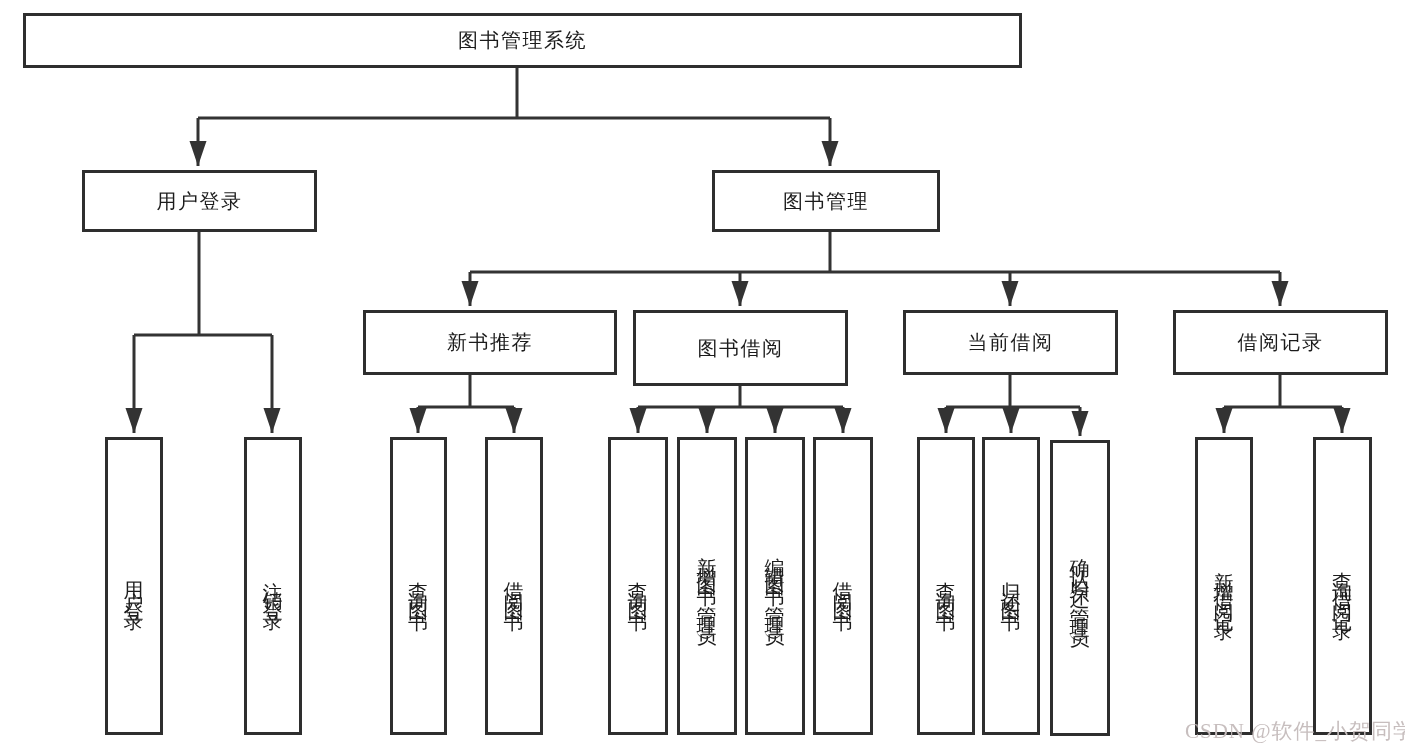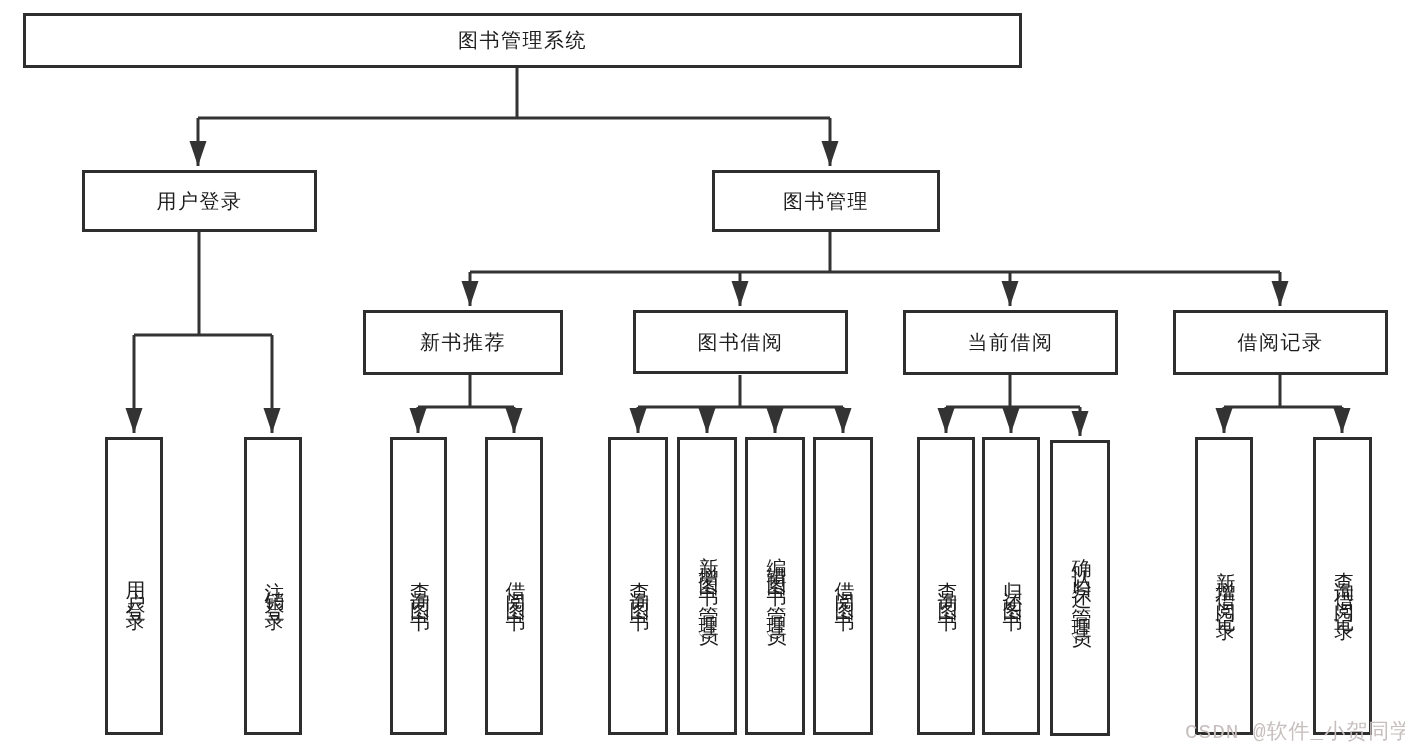--- a/index.html
+++ b/index.html
@@ -1,18 +1,18 @@
 <!DOCTYPE html>
 <html><head>
 <meta charset="utf-8">
 <style>
   html,body{margin:0;padding:0;background:#ffffff;}
   #stage{
     position:relative;width:1405px;height:747px;background:#ffffff;overflow:hidden;
-    font-family:Liberation Mono, monospace;color:#1e1e1e;
+    font-family:Liberation Serif, serif;color:#1e1e1e;
   }
   #connectors{position:absolute;left:0;top:0;z-index:1;}
   .node{
     position:absolute;box-sizing:border-box;background:#ffffff;
     border:3px solid #2e2e2e;display:flex;align-items:center;justify-content:center;
     z-index:2;font-size:20px;color:#1c1c1c;
   }
   .node .lbl{letter-spacing:1.5px;white-space:nowrap;}
   .node.v .lbl{
     writing-mode:vertical-rl;text-orientation:upright;
@@ -70,24 +70,24 @@
     <span class="lbl">图书管理系统</span>
   </div>
 
   <div class="node h" style="left:82px;top:170px;width:235px;height:62px">
     <span class="lbl">用户登录</span>
   </div>
   <div class="node h" style="left:712px;top:170px;width:228px;height:62px">
     <span class="lbl">图书管理</span>
   </div>
 
-  <div class="node h" style="left:363px;top:310px;width:200px;height:65px">
+  <div class="node h" style="left:363px;top:310px;width:254px;height:65px">
     <span class="lbl">新书推荐</span>
   </div>
-  <div class="node h" style="left:633px;top:310px;width:215px;height:64px">
+  <div class="node h" style="left:633px;top:310px;width:215px;height:76px">
     <span class="lbl">图书借阅</span>
   </div>
   <div class="node h" style="left:903px;top:310px;width:215px;height:65px">
     <span class="lbl">当前借阅</span>
   </div>
   <div class="node h" style="left:1173px;top:310px;width:215px;height:65px">
     <span class="lbl">借阅记录</span>
   </div>
 
   <div class="node v" style="left:105px;top:437px;width:58px;height:298px">

